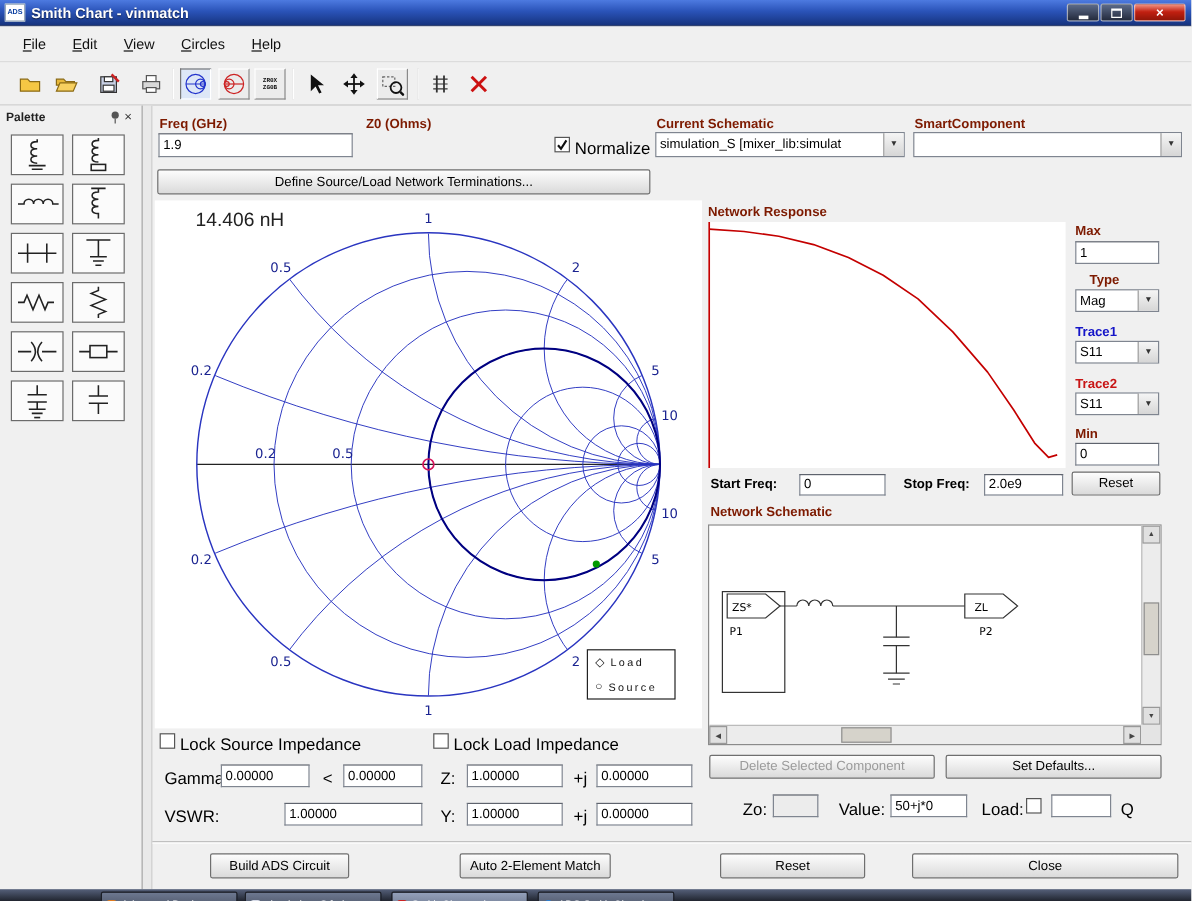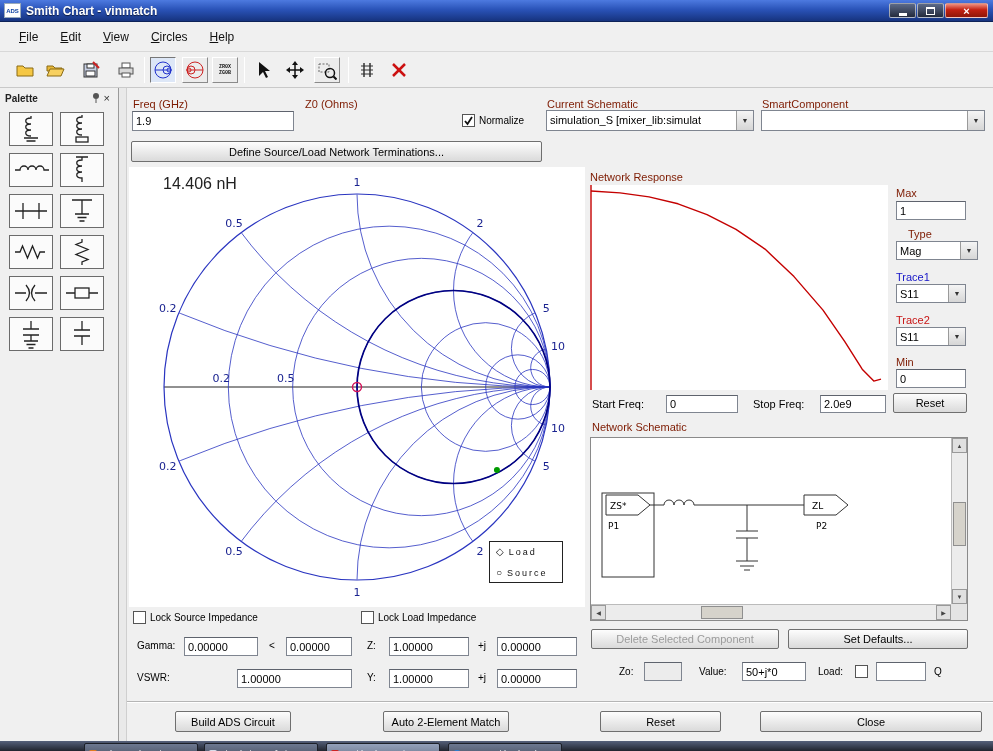--- a/index.html
+++ b/index.html
@@ -30,25 +30,25 @@
 .optlines{display:flex;flex-direction:column;line-height:6px}
 .optlines span{font:bold 5px "Liberation Mono",monospace;color:#111}
 
 .palette{left:0;top:88px;width:119px;height:653px;background:#f0f0f0;border-right:1px solid #9a9a9a}
 .pal-head{left:0;top:0;width:118px;height:20px;display:flex;align-items:center;padding:0 5px;position:absolute}
 .pal-title{font-size:10px;font-weight:bold;color:#222;flex:1}
 .pal-close{font-size:11px;color:#333;padding:0 3px}
 .pitem{position:absolute;width:44px;height:34px;background:#fbfbfb;border:1px solid #6b6b6b;display:flex;align-items:center;justify-content:center}
 .splitter{left:119px;top:88px;width:8px;height:653px;background:#e9e9e9;border-right:1px solid #cfcfcf}
 
-.lbl{position:absolute;font-weight:normal;font-size:11px;color:#7d1a00;white-space:nowrap}
+.lbl{position:absolute;font-weight:bold;font-size:11px;color:#7d1a00;white-space:nowrap}
 .lbl.black{color:#000}
 .lbl.blue{color:#1515c8}
 .lbl.red{color:#c81515}
-.plain{position:absolute;font-size:10px;color:#000;white-space:nowrap}
+.plain{position:absolute;font-size:14px;color:#000;white-space:nowrap}
 .inp{position:absolute;border:1px solid #7f8590;border-top-color:#5e636d;background:#fff;font:11px "Liberation Sans",sans-serif;padding:1px 3px;color:#000}
 .inp.gray{background:#ececec}
 .btn{position:absolute;border:1px solid #6f6f6f;background:linear-gradient(#fdfdfd,#dadada);font:11px "Liberation Sans",sans-serif;display:flex;align-items:center;justify-content:center;border-radius:2px;color:#000;white-space:nowrap}
 .btn.disabled{color:#9b9b9b}
 .dd{position:absolute;border:1px solid #7f8590;background:#fff;display:flex;align-items:stretch}
 .dd-text{flex:1;font-size:11px;padding:3px 3px 0;overflow:hidden;white-space:nowrap;color:#000}
 .dd-btn{width:17px;background:linear-gradient(#f5f5f5,#d6d6d6);border-left:1px solid #9a9a9a;display:flex;align-items:center;justify-content:center;font-size:7px;color:#333}
 .cb{position:absolute;width:13px;height:13px;background:#fff;border:1px solid #555;display:flex;align-items:center;justify-content:center}
 
 .smith-panel{left:129px;top:167px;width:456px;height:440px;background:#fff}
@@ -353,21 +353,21 @@
   </div>
 
   <div class="lbl" style="left:590px;top:171px">Network Response</div>
   <svg class="abs plot" width="298" height="205">
       <line x1="1" y1="0" x2="1" y2="205" stroke="#c40000" stroke-width="1.4"></line>
       <polyline points="1.0,6.0 30.0,7.9 59.0,11.9 88.0,18.8 117.0,29.6 146.0,44.4 175.0,64.1 204.0,91.6 233.0,125.1 254.8,156.7 272.2,184.2 283.8,196.1 291.0,194.1" fill="none" stroke="#c40000" stroke-width="1.4" stroke-linejoin="round"></polyline>
     </svg>
   <div class="lbl" style="left:896px;top:187px">Max</div>
   <input class="inp" style="left: 896px; top: 201px; width: 70px; height: 19px;" value="1">
   <div class="lbl" style="left:908px;top:228px">Type</div>
-  <div class="dd" style="left:896px;top:241px;width:82px;height:19px">
+  <div class="dd" style="left:896px;top:241px;width:70px;height:19px">
     <span class="dd-text">Mag</span>
     <span class="dd-btn">▼</span>
   </div>
   <div class="lbl blue" style="left:896px;top:271px">Trace1</div>
   <div class="dd" style="left:896px;top:284px;width:70px;height:19px">
     <span class="dd-text">S11</span>
     <span class="dd-btn">▼</span>
   </div>
   <div class="lbl red" style="left:896px;top:314px">Trace2</div>
   <div class="dd" style="left:896px;top:327px;width:70px;height:19px">

